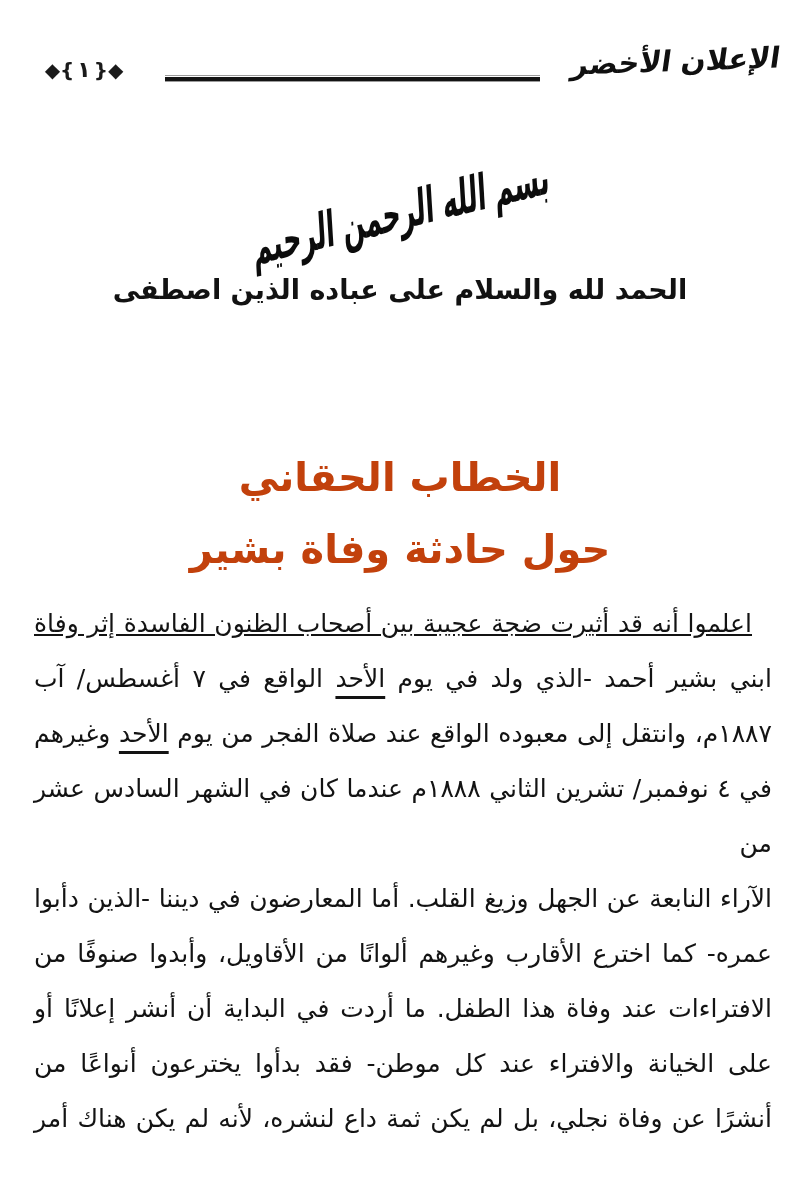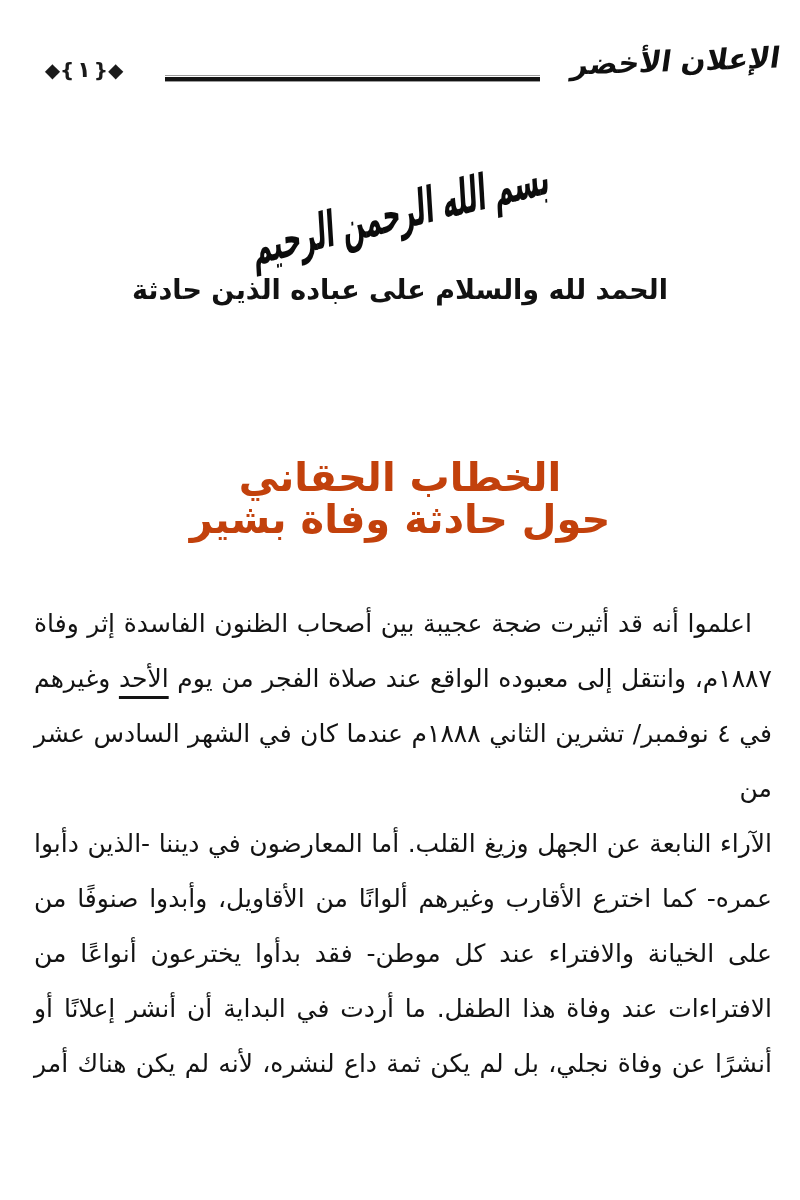--- a/index.html
+++ b/index.html
@@ -59,34 +59,34 @@
 
   
   .sect-title {
     position: absolute; left: 0; width: 800px;
     text-align: center; direction: rtl;
     font-size: 40px; font-weight: bold; color: #c2410c;
     letter-spacing: 0.5px;
     margin-top: 16px;
   }
   .sect-title.t1 { top: 438px; }
-  .sect-title.t2 { top: 480px; }
+  .sect-title.t2 { top: 510px; }
 
   
   .body-paragraph {
     position: absolute; top: 596px; right: 28px; left: 34px;
     direction: rtl; font-size: 25px; color: #131313;
   }
   .line {
     line-height: 55px;
     text-align: justify;
     -moz-text-align-last: justify;
     text-align-last: justify;
   }
-  .line.indent { padding-right: 20px; }
+  .line.indent { padding-right: 20px; text-decoration: underline; }
   .u {
     text-decoration: underline;
     text-decoration-thickness: 2.5px;
     text-underline-offset: 9px;
   }
 </style>
 </head>
 <body>
 
 <div class="page-ornament">
@@ -94,27 +94,28 @@
 </div>
 
 <div class="header-rule"></div>
 
 <div class="book-title">الإعلان الأخضر</div>
 
 <div class="bismillah-wrap">
   <span class="bismillah">بسم الله الرحمن الرحيم</span>
 </div>
 
-<div class="tahmid">الحمد لله والسلام على عباده الذين حادثة</div>
+<div class="tahmid">الحمد لله والسلام على عباده الذين اصطفى</div>
 
 <div class="sect-title t1">الخطاب الحقاني</div>
 <div class="sect-title t2">حول حادثة وفاة بشير</div>
 
 <div class="body-paragraph">
     <div class="line indent"><span>اعلموا أنه قد أثيرت ضجة عجيبة بين أصحاب الظنون الفاسدة إثر وفاة</span></div>
+    <div class="line"><span>ابني بشير أحمد -الذي ولد في يوم </span><span class="u">الأحد</span><span> الواقع في ٧ أغسطس/ آب</span></div>
     <div class="line"><span>١٨٨٧م، وانتقل إلى معبوده الواقع عند صلاة الفجر من يوم </span><span class="u">الأحد</span><span> وغيرهم</span></div>
     <div class="line"><span>في ٤ نوفمبر/ تشرين الثاني ١٨٨٨م عندما كان في الشهر السادس عشر من</span></div>
     <div class="line"><span>الآراء النابعة عن الجهل وزيغ القلب. أما المعارضون في ديننا -الذين دأبوا</span></div>
     <div class="line"><span>عمره- كما اخترع الأقارب وغيرهم ألوانًا من الأقاويل، وأبدوا صنوفًا من</span></div>
+    <div class="line"><span>الافتراءات عند وفاة هذا الطفل. ما أردت في البداية أن أنشر إعلانًا أو</span></div>
     <div class="line"><span>على الخيانة والافتراء عند كل موطن- فقد بدأوا يخترعون أنواعًا من</span></div>
-    <div class="line"><span>الافتراءات عند وفاة هذا الطفل. ما أردت في البداية أن أنشر إعلانًا أو</span></div>
     <div class="line"><span>أنشرًا عن وفاة نجلي، بل لم يكن ثمة داع لنشره، لأنه لم يكن هناك أمر</span></div>
   </div>
 
 </body></html>

